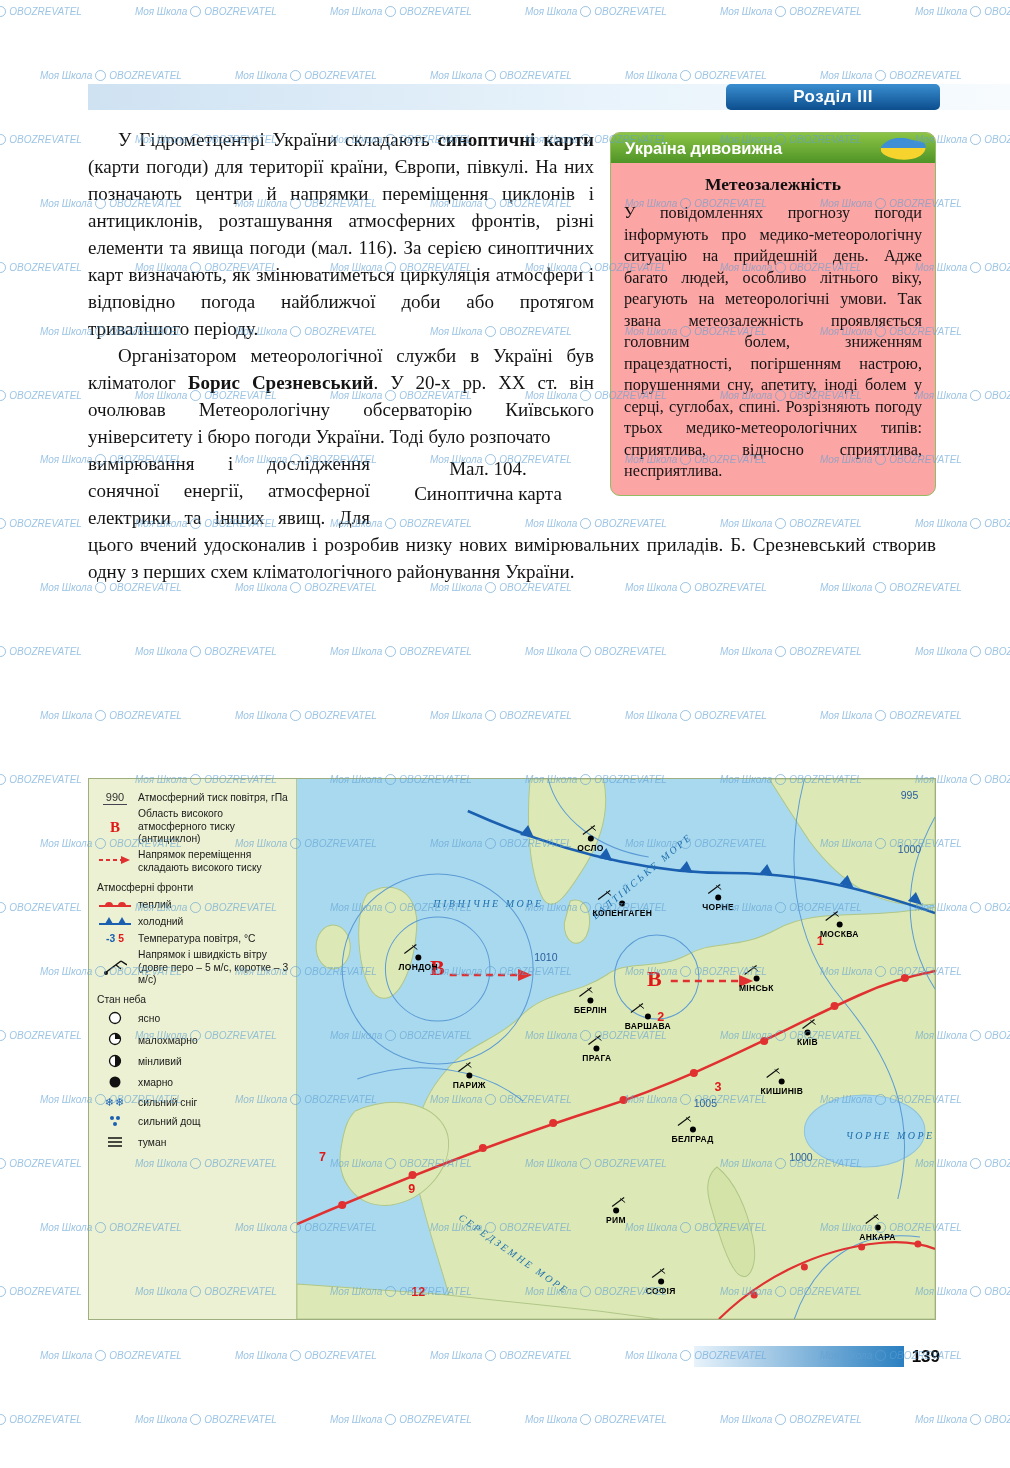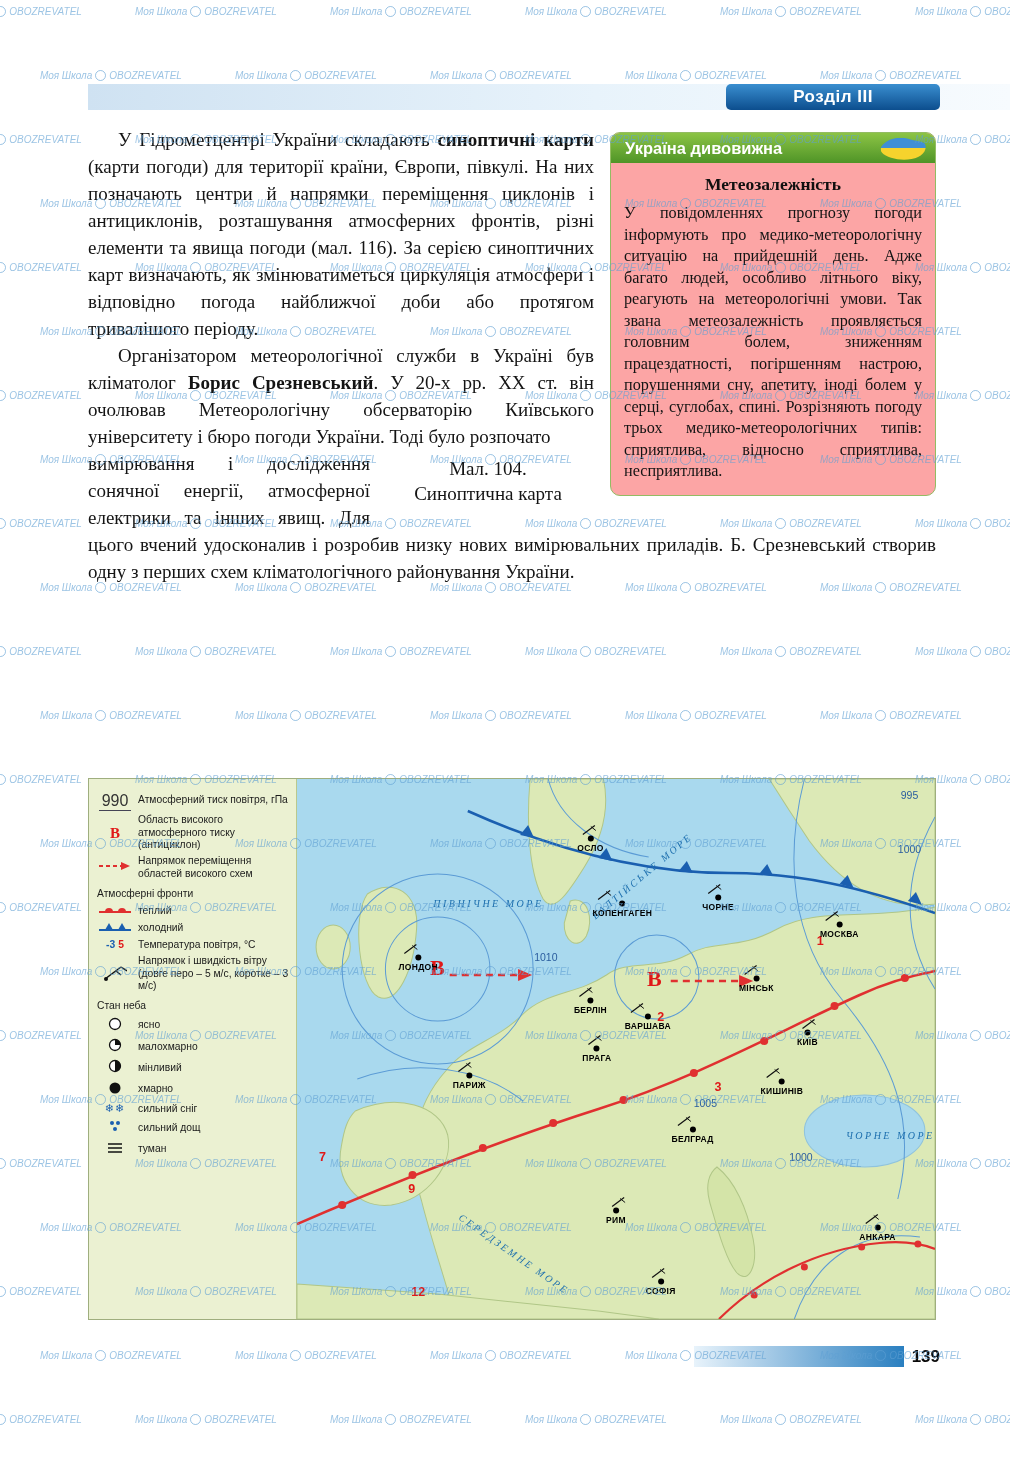--- a/index.html
+++ b/index.html
@@ -47,21 +47,21 @@
   
   .map-figure{position:absolute;left:88px;top:778px;width:848px;height:542px;display:flex;
       border:1px solid #9fae7e;box-sizing:border-box;z-index:1;}
   .map-legend{flex:0 0 208px;background:#ebf1d2;border-right:1px solid #b9c98e;
       padding:8px 5px 6px 8px;box-sizing:border-box;
       font-family:"Liberation Sans",sans-serif;font-size:10.3px;line-height:1.2;color:#1a1a1a;}
   .lg-header{margin:8px 0 3px;}
   .lg-row{display:flex;align-items:center;gap:5px;margin:4px 0;}
   .lg-sym{flex:0 0 36px;text-align:center;}
   .lg-lbl{flex:1;}
-  .iso-val{font-size:16px;color:#333;border-bottom:1.2px solid #445;padding:0 3px 1px;}
+  .iso-val{font-size:11px;color:#333;border-bottom:1.2px solid #445;padding:0 3px 1px;}
   .hp{color:#e01818;font-weight:bold;font-size:15px;font-family:"Liberation Serif",serif;}
   .t-cold{color:#1a5fb0;font-weight:bold;}
   .t-warm{color:#e01818;font-weight:bold;}
   .snow{color:#1a5fb0;font-size:11px;letter-spacing:1px;}
 
   .map-canvas{flex:1;position:relative;overflow:hidden;background:#a9d9ee;}
   .map-bg{position:absolute;inset:0;width:100%;height:100%;}
   .city{position:absolute;transform:translate(-50%,-50%);text-align:center;z-index:3;}
   .dot{display:block;width:6px;height:6px;background:#000;border-radius:50%;margin:0 auto;}
   .cname{display:block;font-family:"Liberation Sans",sans-serif;font-weight:bold;font-size:8.5px;
@@ -136,21 +136,21 @@
           </div>
           <div class="lg-row">
             <span class="lg-sym"><span class="hp">В</span></span>
             <span class="lg-lbl">Область високого атмосферного тиску (антициклон)</span>
           </div>
           <div class="lg-row">
             <span class="lg-sym"><svg width="32" height="10">
                 <line x1="0" y1="5" x2="22" y2="5" stroke="#e03030" stroke-width="2" stroke-dasharray="4 3"></line>
                 <polygon points="22,1 31,5 22,9" fill="#e03030"></polygon>
               </svg></span>
-            <span class="lg-lbl">Напрямок переміщення областей високого схем</span>
+            <span class="lg-lbl">Напрямок переміщення складають високого тиску</span>
           </div>
           <div class="lg-header">Атмосферні фронти</div>
           <div class="lg-row">
             <span class="lg-sym"><svg width="32" height="10">
                 <line x1="0" y1="8" x2="32" y2="8" stroke="#e03030" stroke-width="2"></line>
                 <path d="M6,8 a4,4 0 0 1 8,0 Z" fill="#e03030"></path>
                 <path d="M19,8 a4,4 0 0 1 8,0 Z" fill="#e03030"></path>
               </svg></span>
             <span class="lg-lbl">теплий</span>
           </div>

